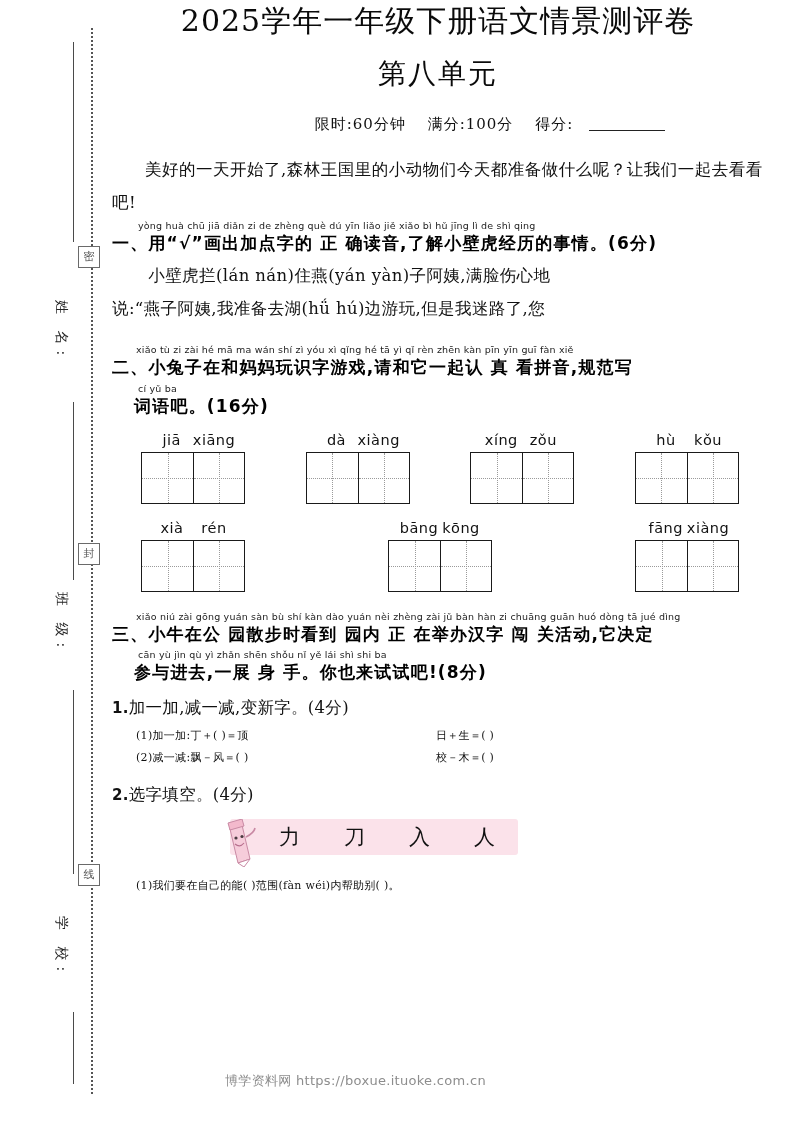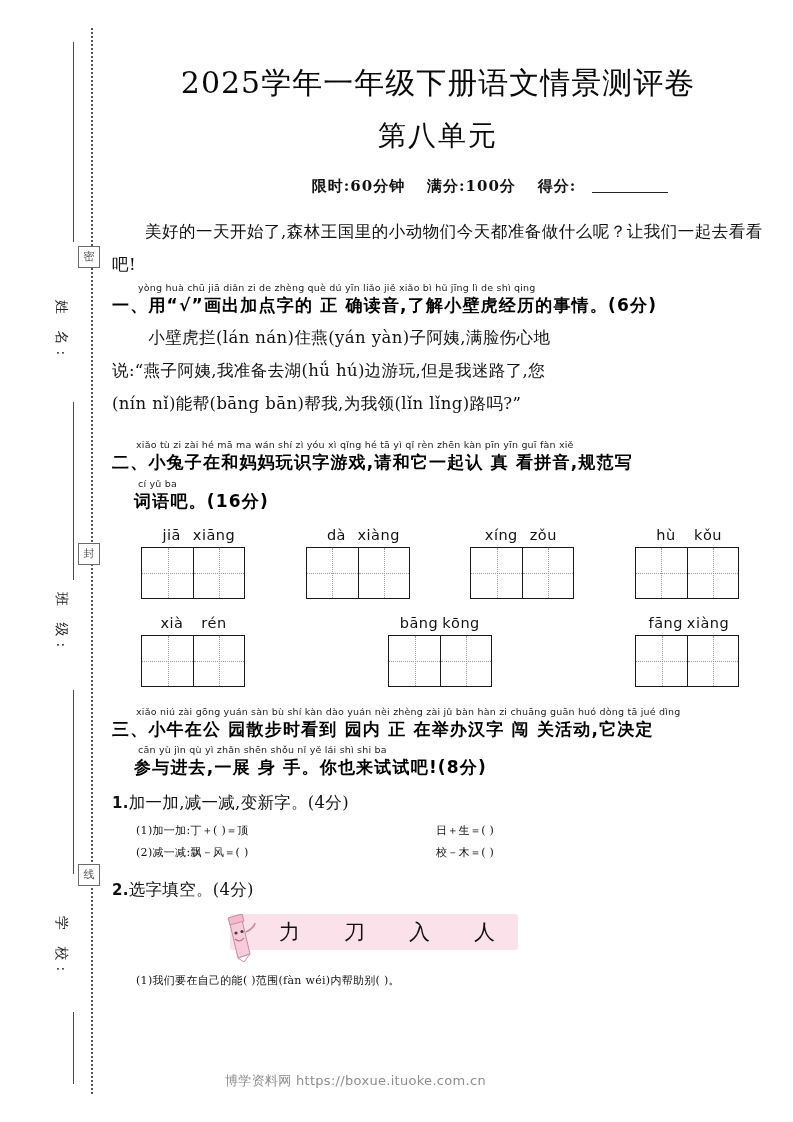--- a/index.html
+++ b/index.html
@@ -69,42 +69,41 @@
     width: 652px;
   }
 
   .paper-title {
     text-align: center;
     font-family: "DejaVu Serif", "Liberation Serif", serif;
     font-size: 30px;
     font-weight: 400;
     letter-spacing: 1px;
     margin: 0;
-    padding-top: 62px;
     line-height: 1.38;
     color: #0a0a0a;
   }
   .paper-subtitle {
     text-align: center;
     font-family: "DejaVu Serif", "Liberation Serif", serif;
     font-size: 28px;
     letter-spacing: 2px;
     margin-top: 14px;
     color: #0a0a0a;
   }
 
   .exam-meta {
     margin-top: 22px;
     text-align: center;
     font-family: "DejaVu Serif", "Liberation Serif", serif;
     font-size: 15px;
     letter-spacing: 1px;
     padding-left: 120px;
   }
-  .exam-meta span { margin-right: 16px; font-weight: bold; }
+  .exam-meta span { margin-right: 16px; }
   .score-blank {
     display: inline-block;
     width: 76px;
     border-bottom: 1px solid #222;
     vertical-align: -2px;
   }
 
   .intro {
     margin-top: 20px;
     font-family: "DejaVu Serif", "Liberation Serif", serif;
@@ -293,21 +292,20 @@
   <div class="intro">美好的一天开始了,森林王国里的小动物们今天都准备做什么呢？让我们一起去看看吧!</div>
 
   <div class="q-block">
     <div class="ruby-line">
       <div class="pinyin-row" style="padding-left:26px;">yòng                huà chū jiā diǎn zi  de zhèng què dú yīn    liǎo jiě xiǎo bì  hǔ jīng  lì  de shì qing</div>
       <div class="heavy-han">一、用“√”画出加点字的 正 确读音,了解小壁虎经历的事情。(6分)</div>
     </div>
     <div class="q-body">
       <div class="ind">小壁虎拦(lán   nán)住燕(yán   yàn)子阿姨,满脸伤心地</div>
       <div>说:“燕子阿姨,我准备去湖(hǘ   hú)边游玩,但是我迷路了,您</div>
-      <div>(nín   nǐ)能帮(bāng   bān)帮我,为我领(lǐn   lǐng)路吗?”</div>
     </div>
   </div>
 
   <div class="q-block" style="margin-top:18px;">
     <div class="ruby-line">
       <div class="pinyin-row" style="padding-left:24px;">xiǎo tù  zi  zài hé mā ma wán shí  zì yóu xì    qǐng hé tā  yì  qǐ rèn zhēn kàn pīn yīn    guī fàn xiě</div>
       <div class="heavy-han">二、小兔子在和妈妈玩识字游戏,请和它一起认 真 看拼音,规范写</div>
       <div class="pinyin-row" style="padding-left:26px;margin-top:3px;">cí  yǔ ba</div>
       <div class="heavy-han indent1">词语吧。(16分)</div>
     </div>

